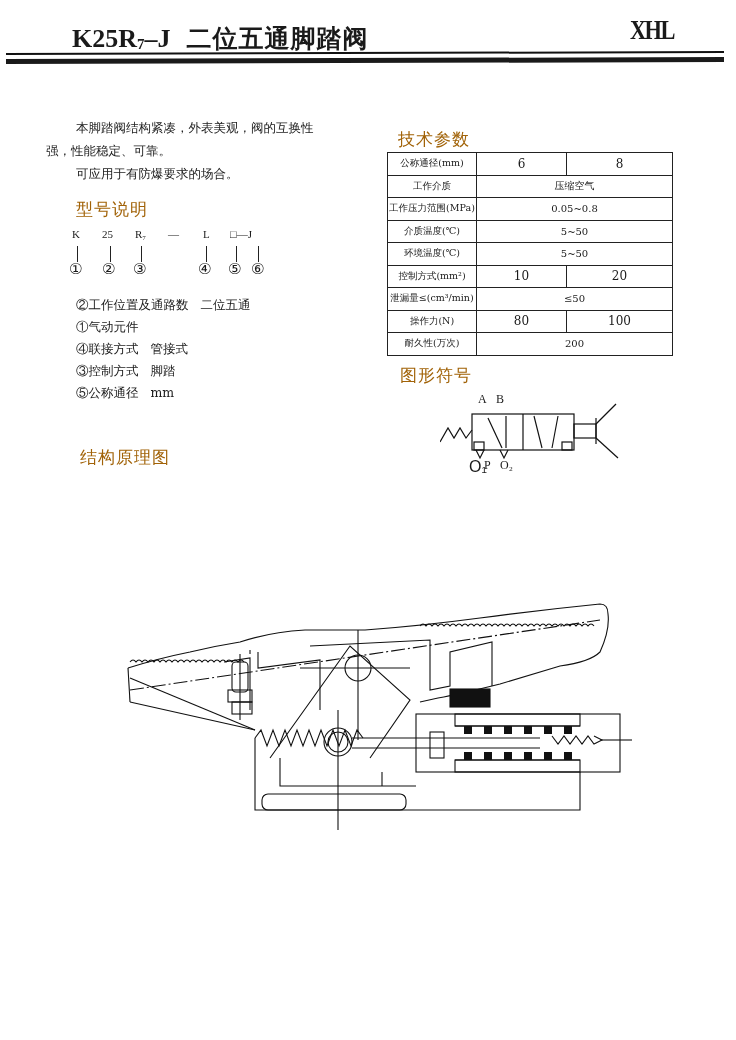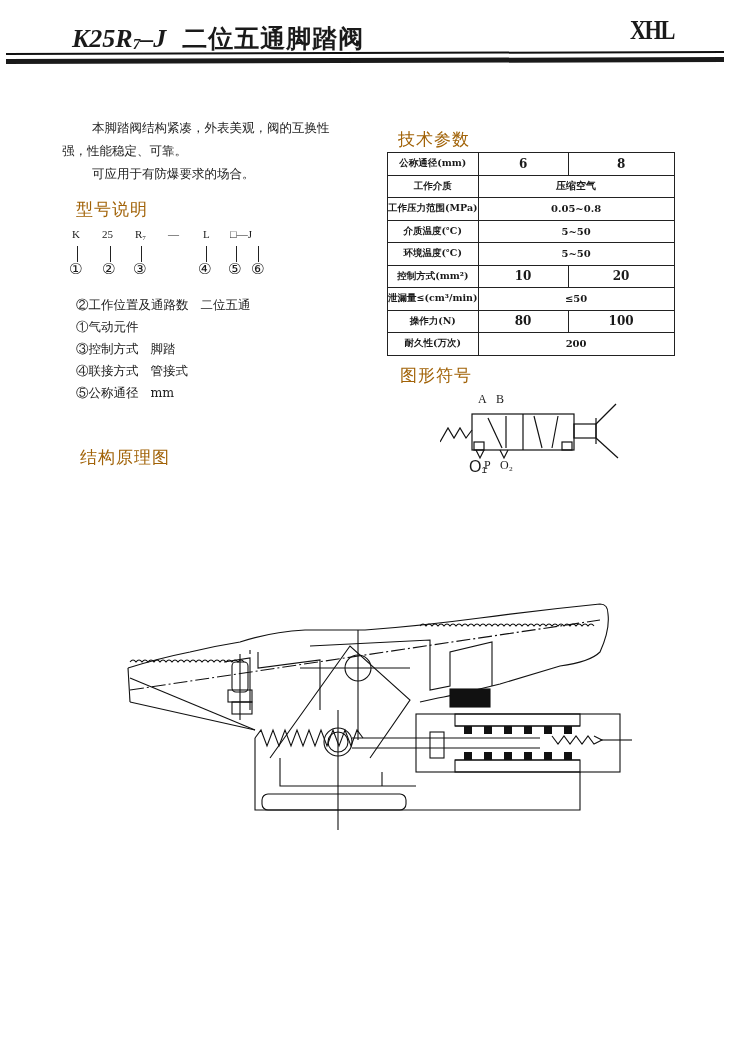--- a/index.html
+++ b/index.html
@@ -1,48 +1,48 @@
 <!DOCTYPE html>
 <html><head>
 <meta charset="utf-8">
 <style>
   html, body { margin:0; padding:0; background:#fff; }
   body { width:736px; height:1040px; position:relative; overflow:hidden; font-family:"DejaVu Serif", serif; color:#1a1a1a; }
   .abs { position:absolute; }
   .title { left:72px; top:22px; font-size:26px; font-weight:bold; white-space:nowrap; }
-  .title .model { font-family:"Liberation Serif", serif; font-style:italic; }
+  .title .model { font-family:"Liberation Serif", serif; }
   .title .model sub { font-size:15px; vertical-align:-2px; }
   .title .cn { font-family:"DejaVu Sans", sans-serif; font-weight:bold; font-size:25px; letter-spacing:1px; margin-left:16px; }
   .logo { left:630px; top:14px; font-family:"Liberation Serif", serif; font-weight:bold; font-size:28px; letter-spacing:-2px; transform:scaleX(0.8); transform-origin:left top; }
   .rule1 { left:6px; top:52px; width:718px; height:2px; background:#111; transform:rotate(-0.15deg); }
   .rule2 { left:6px; top:58px; width:718px; height:5px; background:#1a1a1a; transform:rotate(-0.15deg); }
   .para { font-size:12.5px; line-height:23px; color:#222; font-family:"DejaVu Serif", serif; }
   .h2 { font-family:"DejaVu Sans", sans-serif; font-size:17px; letter-spacing:1px; color:#a16207; }
   .code-row span { position:absolute; font-size:11px; font-family:"Liberation Serif", serif; }
   .num-row span { position:absolute; font-size:15px; font-family:"DejaVu Sans", sans-serif; }
   .tick { position:absolute; width:1px; height:16px; background:#222; }
   .legend div { font-size:12.5px; line-height:22px; white-space:nowrap; }
-  table.spec { position:absolute; left:387px; top:152px; border-collapse:collapse; font-size:10.5px; font-family:"DejaVu Serif", serif;font-weight:bold; }
+  table.spec { position:absolute; left:387px; top:152px; border-collapse:collapse; font-size:10.5px; font-family:"DejaVu Serif", serif; }
   table.spec td { border:1px solid #222; height:21.5px; padding:0; text-align:center; }
   table.spec td.lbl { width:88px; font-size:9.5px; white-space:nowrap; }
   table.spec td.v { width:89px; font-size:12px; }
   table.spec td.vr { width:105px; font-size:12px; }
   table.spec td.span { font-size:10px; }
 </style>
 </head>
 <body>
 
 <div class="abs title">
   <span class="model"><span>K25R</span><sub>7</sub><span>–J</span></span><span class="cn">二位五通脚踏阀</span>
 </div>
 <div class="abs logo">XHL</div>
 <div class="abs rule1"></div>
 <div class="abs rule2"></div>
 
-<div class="abs para" style="left:62px; top:116px; width:320px;">
+<div class="abs para" style="left:46px; top:116px; width:320px;">
   <div style="text-indent:30px;">本脚踏阀结构紧凑，外表美观，阀的互换性</div>
   <div>强，性能稳定、可靠。</div>
   <div style="text-indent:30px;">可应用于有防爆要求的场合。</div>
 </div>
 
 <div class="abs h2" style="left:76px; top:198px;">型号说明</div>
 <div class="abs code-row" style="left:0; top:228px; width:300px; height:16px;">
   <span style="left:72px;">K</span>
   <span style="left:102px;text-align:center;">25</span>
   <span style="left:135px;">R₇</span>
@@ -63,22 +63,22 @@
   <span style="left:102px;">②</span>
   <span style="left:133px;">③</span>
   <span style="left:198px;">④</span>
   <span style="left:228px;">⑤</span>
   <span style="left:251px;">⑥</span>
 </div>
 
 <div class="abs legend" style="left:76px; top:294px;">
   <div><span>②</span><span>工作位置及通路数</span>&nbsp;&nbsp;&nbsp;<span>二位五通</span></div>
   <div><span>①</span><span>气动元件</span></div>
+  <div><span>④</span><span>联接方式</span>&nbsp;&nbsp;&nbsp;<span>管接式</span></div>
   <div><span>③</span><span>控制方式</span>&nbsp;&nbsp;&nbsp;<span>脚踏</span></div>
-  <div><span>④</span><span>联接方式</span>&nbsp;&nbsp;&nbsp;<span>管接式</span></div>
   <div><span>⑤</span><span>公称通径</span>&nbsp;&nbsp;&nbsp;<span>mm</span></div>
 </div>
 
 <div class="abs h2" style="left:398px; top:128px;">技术参数</div>
 <table class="spec">
   <tbody>
       <tr>
         <td class="lbl">公称通径(mm)</td>
         <td class="v">6</td>
         <td class="vr">8</td>

